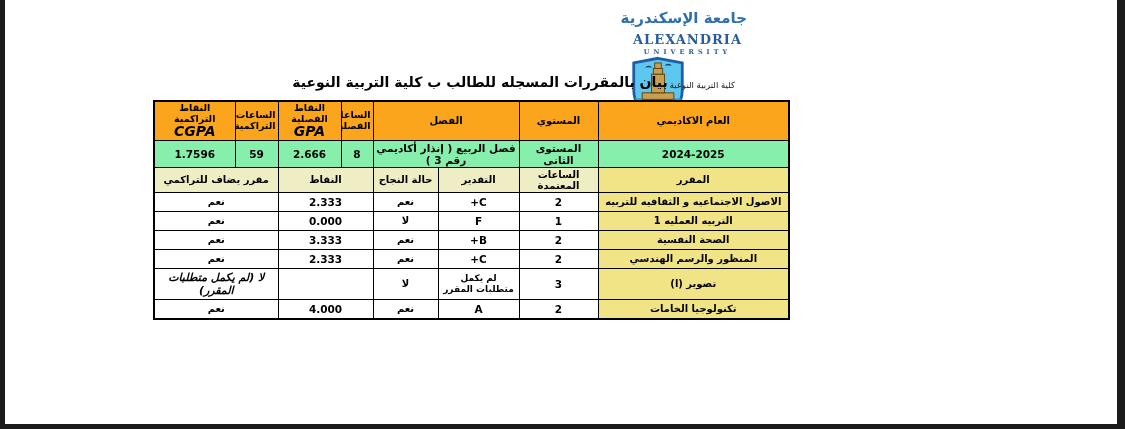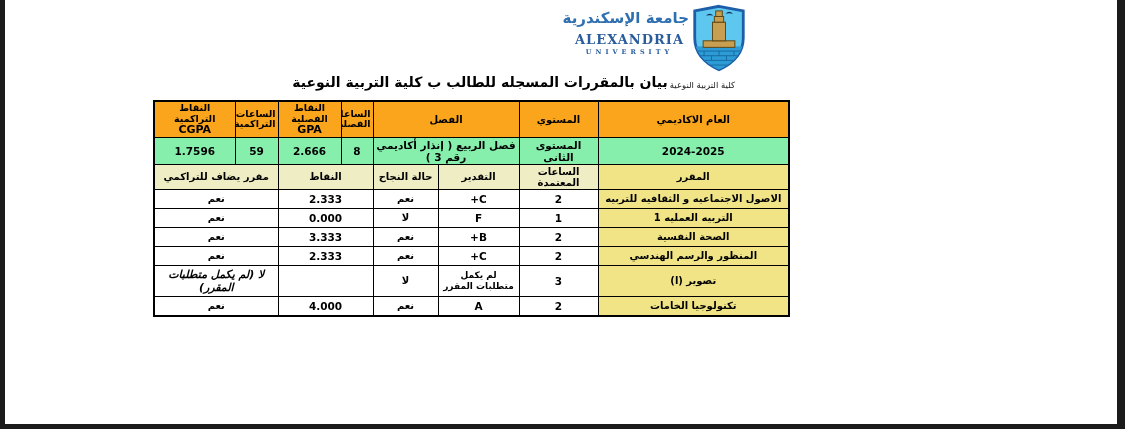--- a/index.html
+++ b/index.html
@@ -6,21 +6,21 @@
   body {
     width:1125px; height:429px; position:relative; overflow:hidden;
     background:#ffffff; font-family:"DejaVu Sans", sans-serif; color:#000;
   }
   .frame-bar { position:absolute; background:#1b1b1b; }
   #bar-left   { left:0; top:0; width:5px; height:429px; }
   #bar-right  { right:0; top:0; width:8px; height:429px; }
   #bar-bottom { left:0; bottom:0; width:1125px; height:5px; }
 
   
-  .logo { position:absolute; left:570px; top:4px; width:180px; height:74px; display:flex; align-items:flex-start; }
+  .logo { position:absolute; left:628px; top:4px; width:180px; height:74px; display:flex; align-items:flex-start;flex-direction:column; }
   .logo-text { width:119px; text-align:center; padding-top:3px; }
   .logo-ar  { font-size:15px; font-weight:bold; color:#2e6fb0; direction:rtl; line-height:1.5; white-space:nowrap; }
   .logo-en  { font-family:"DejaVu Serif", serif; font-size:13px; font-weight:bold; color:#2a5c9c; letter-spacing:1px; margin-top:2px; }
   .logo-sub { font-family:"DejaVu Serif", serif; font-size:6.5px; font-weight:bold; color:#2a5c9c; letter-spacing:4px; margin-top:1px; }
   .shield-wrap { margin-left:2px; }
 
   .faculty {
     position:absolute; left:645px; top:80px; width:90px; 
     font-size:8.5px; color:#222; direction:rtl;
   }
@@ -31,21 +31,21 @@
 
   
   table.grid {
     position:absolute; left:153px; top:100px; width:635px;
     border-collapse:collapse; table-layout:fixed; direction:rtl;
     font-size:10px; font-weight:bold; color:#000; border:2px solid #000;
   }
   table.grid td { border:1px solid #000; text-align:center; vertical-align:middle; padding:1px 2px; overflow:hidden; }
   tr.hdr td { background:#fba51d; height:26px; }
   tr.hdr .two-line { line-height:1.12; font-size:9.5px; }
-  tr.hdr .en { font-size:11px; line-height:1.05; }
+  tr.hdr .en { font-size:14px; line-height:1.05;font-style:italic; }
   tr.sum td { background:#86efac; height:17px; font-size:10.5px; }
   tr.sub td { background:#efedc3; height:16px; }
   td.khaki { background:#f0e486 !important; }
   tr.row td { background:#ffffff; height:16px; }
   tr.row td.khaki { background:#f0e486;text-align:center; }
   tr.row-tall td { height:28px; }
   td.num { font-size:10.5px; }
   td.small { font-size:11px; line-height:1.2;font-style:italic; }
   td.grade-wrap { font-size:9px; line-height:1.2; }
 </style>

